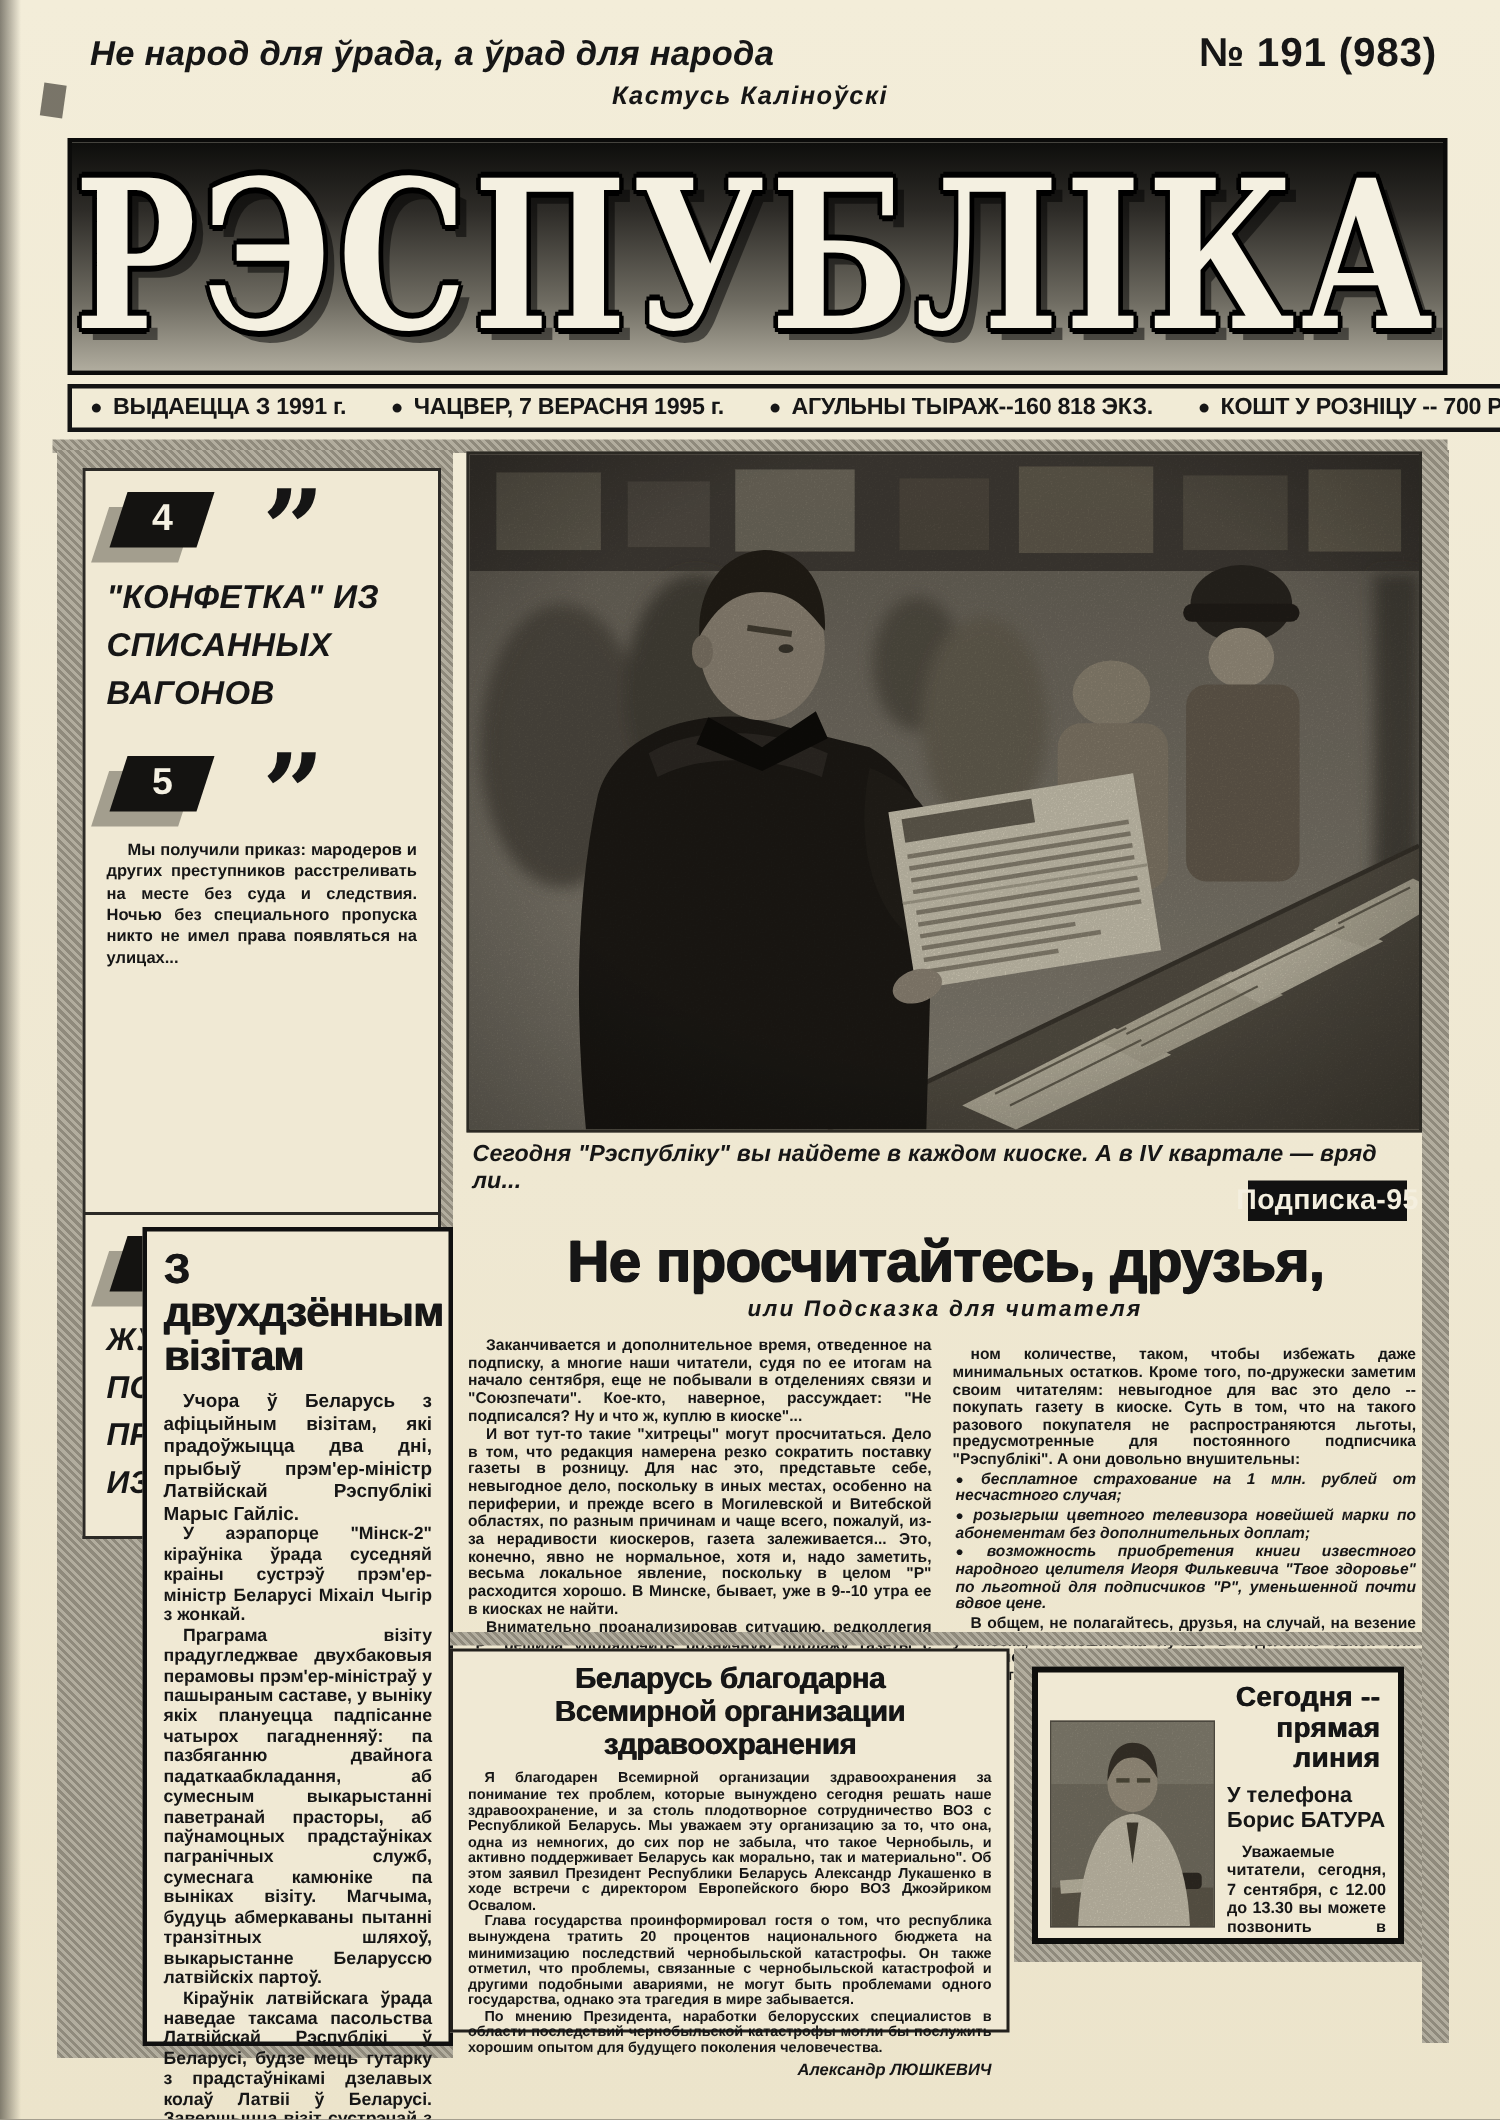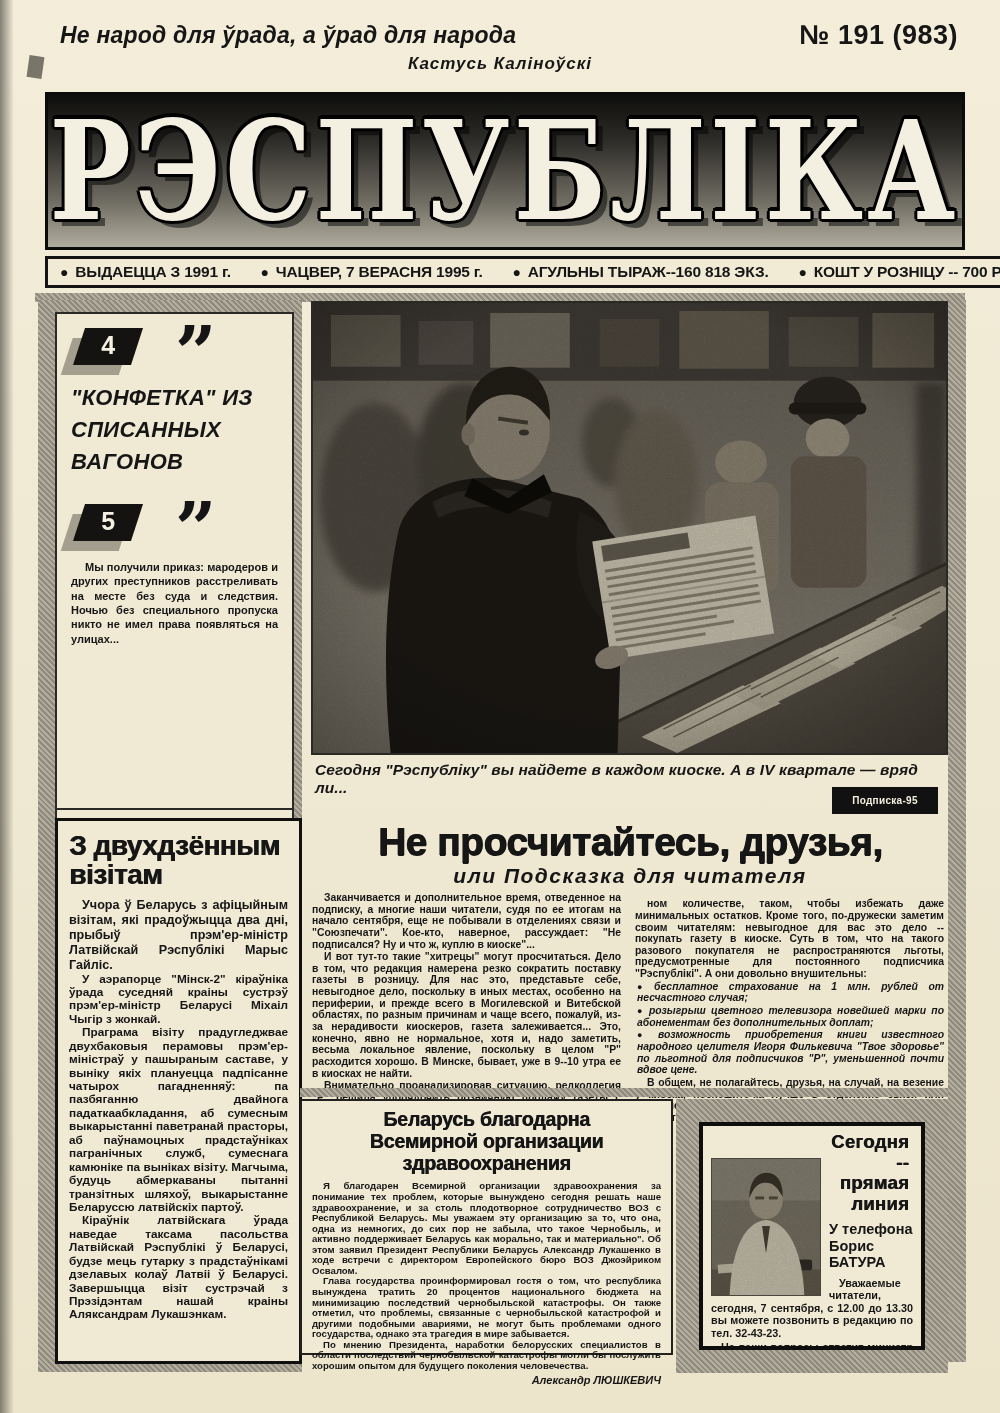--- a/index.html
+++ b/index.html
@@ -51,54 +51,54 @@
   .teaser-head { display:flex; align-items:flex-start; }
   .pnum {
     display:inline-block; background:#141311; color:#f5f1e2; font-weight:bold; font-size:25px;
     padding:3px 22px 5px; transform:skewX(-18deg); box-shadow:-9px 10px 0 #a39e8e; margin-left:8px;
   }
   .pnum i { display:inline-block; transform:skewX(18deg); font-style:normal; }
   .quote-mark { font-family:"DejaVu Serif", serif; font-weight:bold; font-size:72px; line-height:.42; color:#151515; margin-left:38px; margin-top:10px; }
   .teaser-big { font-size:22px; font-weight:bold; font-style:italic; line-height:1.45; margin-top:14px; letter-spacing:.3px; }
   .teaser-quote { font-size:11px; font-weight:bold; line-height:1.3; text-align:justify; margin-top:16px; text-indent:14px; }
 
-  .visit-box { margin-top:12px; background:#f0e9d4; border:3px solid #101010; padding:10px 11px 8px; height:546px; }
+  .visit-box { margin-top:12px; background:#f0e9d4; border:3px solid #101010; padding:10px 11px 8px; height:546px;margin-left:40px; }
   .visit-title { font-size:28px; font-weight:bold; line-height:1.04; letter-spacing:-.5px; margin-bottom:9px; text-shadow:.7px 0 #161616; }
   .visit-box p { font-size:11.8px; font-weight:bold; line-height:1.14; text-align:justify; text-indent:13px; }
   .visit-box p.lead { font-size:12.6px; line-height:1.18; }
   .sig { text-align:right; font-weight:bold; font-style:italic; margin-top:10px; }
 
   
   .photo-frame { position:absolute; left:311px; top:301px; width:637px; height:454px; border:2px solid #2b2923; background:#7d776a; }
   .photo-frame svg { display:block; width:100%; height:100%; }
   .caption { position:absolute; left:315px; top:761px; width:630px; font-size:15.5px; font-weight:bold; font-style:italic; letter-spacing:.1px; }
   .badge { position:absolute; left:832px; top:787px; width:106px; height:27px; background:#111; color:#f4efdf;
-           font-size:10px; font-weight:bold; display:flex; align-items:center; justify-content:center; letter-spacing:.3px; }
+           font-size:19px; font-weight:bold; display:flex; align-items:center; justify-content:center; letter-spacing:.3px; }
 
   
   .sub-title { position:absolute; left:311px; top:820px; width:638px; text-align:center; font-size:39px; font-weight:bold;
                letter-spacing:-.5px; text-shadow:1px 0 #141414, .5px .5px #141414; }
-  .sub-subtitle { position:absolute; left:311px; top:864px; width:638px; text-align:center; font-size:21px; font-weight:bold; font-style:italic; letter-spacing:1.5px; }
+  .sub-subtitle { position:absolute; left:311px; top:864px; width:638px; text-align:center; font-size:15px; font-weight:bold; font-style:italic; letter-spacing:1.5px; }
   .sub-cols { position:absolute; left:312px; top:892px; width:632px; display:flex; gap:14px;align-items:flex-end; }
   .sub-col { width:309px; }
   .sub-col p { font-size:10.4px; font-weight:bold; line-height:1.12; text-align:justify; text-indent:12px; margin-bottom:1px; }
   .sub-col p.bullet-item { font-style:italic; text-indent:0; padding-left:2px; }
   .sub-col p.bullet-item .bullet { font-style:normal; margin-right:4px; font-size:9px; }
   .sub-col .sig { font-size:11.5px; margin-top:4px; padding-right:4px; }
 
   .band-mid { position:absolute; left:300px; top:1088px; width:648px; height:9px; }
 
   
   .who-box { position:absolute; left:300px; top:1099px; width:373px; height:256px; border:2px solid #23211d; background:#f0e9d4; padding:8px 10px 6px; }
   .who-title { text-align:center; font-size:19.5px; font-weight:bold; line-height:1.12; letter-spacing:-.2px; margin-bottom:7px; text-shadow:.6px 0 #161616; }
   .who-box p { font-size:9.6px; font-weight:bold; line-height:1.1; text-align:justify; text-indent:11px; }
   .who-box .sig { font-size:11px; margin-top:3px; }
 
   
-  .hotline-outer { position:absolute; left:676px; top:1099px; width:272px; height:274px; padding:23px; }
+  .hotline-outer { position:absolute; left:676px; top:1099px; width:272px; height:209px; padding:12px; }
   .hotline-box { background:#f0e9d4; border:4px solid #0e0e0c; height:100%; padding:6px 8px 4px; overflow:hidden; }
   .portrait { float:left; width:110px; height:138px; margin:26px 8px 2px 0; border:1px solid #4a463d; background:#857f70; }
   .portrait svg { display:block; width:100%; height:100%; }
   .hot-title { text-align:right; font-size:18.5px; font-weight:bold; line-height:1.12; letter-spacing:.3px; text-shadow:.6px 0 #161616; padding-right:4px; }
   .hot-sub { font-size:14.5px; font-weight:bold; line-height:1.15; margin:6px 0 6px; }
   .hotline-box p.body { font-size:10.8px; font-weight:bold; line-height:1.16; text-align:justify; text-indent:10px; margin-bottom:2px; }
 </style>
 </head>
 <body>
 

